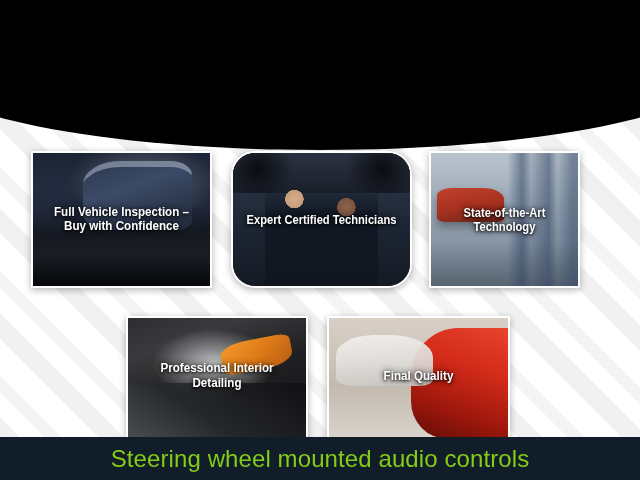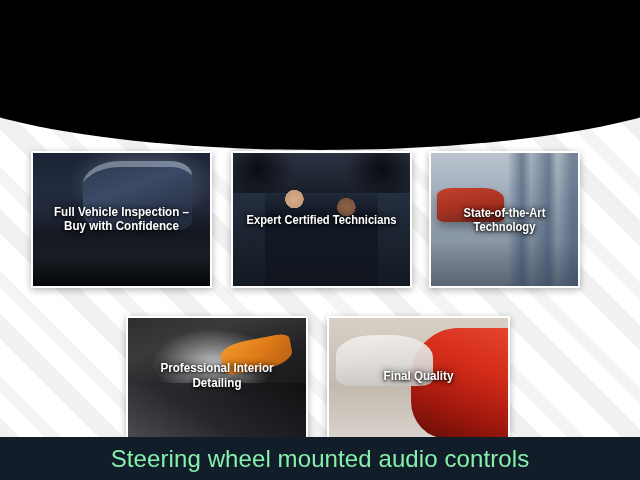--- a/index.html
+++ b/index.html
@@ -206,21 +206,21 @@
     bottom: 0;
     width: 640px;
     height: 43px;
     background: #111d29;
     z-index: 6;
     display: flex;
     align-items: center;
     justify-content: center;
   }
   #footer-text {
-    color: #86efac;
+    color: #84cc16;
     font-size: 24px;
     line-height: 1;
     letter-spacing: 0.1px;
     white-space: nowrap;
   }
 </style>
 </head>
 <body>
 
 <div id="stage">
@@ -233,21 +233,21 @@
   </div>
 
   <div class="card" style="left:31px; top:151px; width:181px; height:137px;">
     <div class="card-photo" id="photo-1"></div>
     <div class="card-caption">
       <span>Full Vehicle Inspection –</span><br>
       <span>Buy with Confidence</span>
     </div>
   </div>
 
-  <div class="card" style="left:231px; top:151px; width:181px; height:137px;">
+  <div class="card" style="left:231px; top:151px; width:181px; height:137px;border-radius:24px;">
     <div class="card-photo" id="photo-2"></div>
     <div class="card-caption wide">
       <span>Expert Certified Technicians</span>
     </div>
   </div>
 
   <div class="card" style="left:429px; top:151px; width:151px; height:137px;">
     <div class="card-photo" id="photo-3"></div>
     <div class="card-caption wide">
       <span>State-of-the-Art Technology</span>

